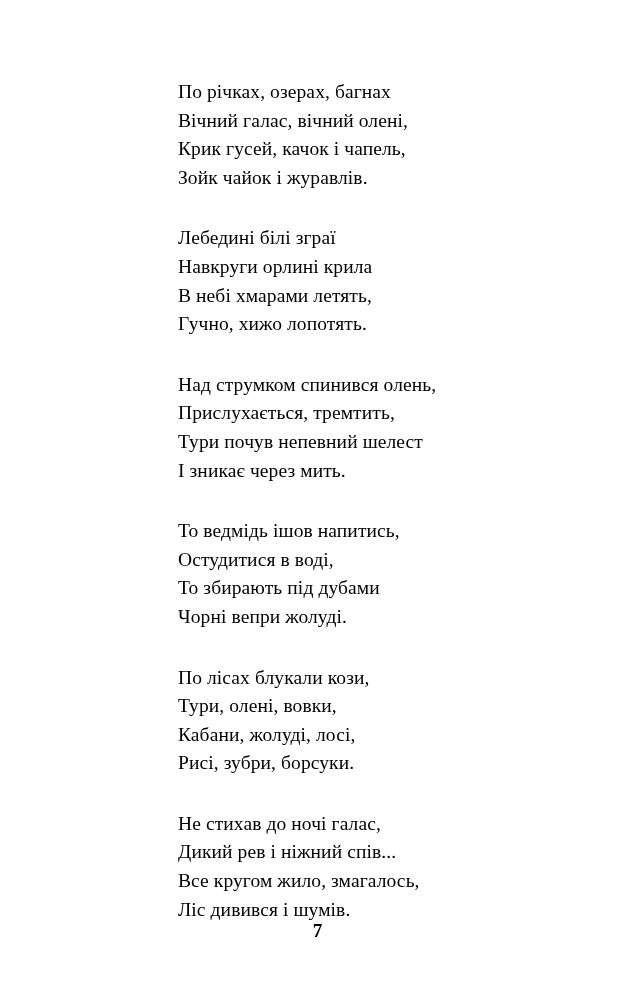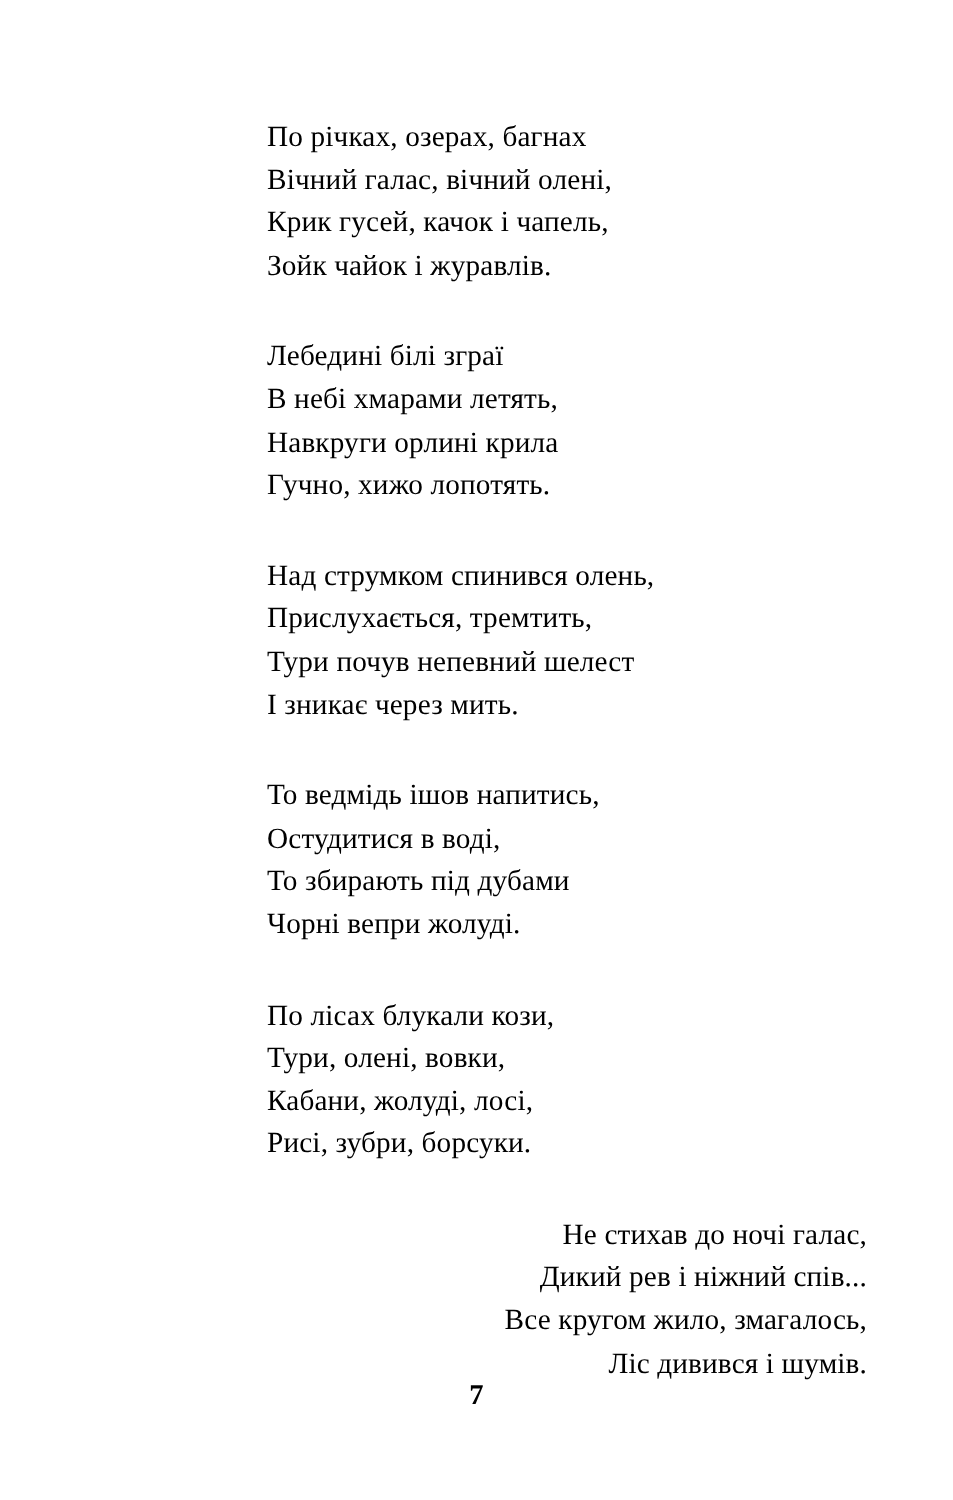--- a/index.html
+++ b/index.html
@@ -27,21 +27,20 @@
     position: absolute;
     left: 178px;
     top: 78px;
     width: 400px;
   }
   .stanza {
     margin: 0 0 32px 0;
   }
   .stanza:last-child {
     margin-bottom: 4px;
-    text-align: right;
   }
   .line {
     font-size: 19.5px;
     line-height: 28.6px;
     white-space: pre;
     letter-spacing: 0.1px;
   }
   .page-number {
     position: absolute;
     left: 0;
@@ -62,22 +61,22 @@
 
     <div class="stanza">
       <div class="line">По річках, озерах, багнах</div>
       <div class="line">Вічний галас, вічний олені,</div>
       <div class="line">Крик гусей, качок і чапель,</div>
       <div class="line">Зойк чайок і журавлів.</div>
     </div>
 
     <div class="stanza">
       <div class="line">Лебедині білі зграї</div>
+      <div class="line">Навкруги орлині крила</div>
       <div class="line">В небі хмарами летять,</div>
-      <div class="line">Навкруги орлині крила</div>
       <div class="line">Гучно, хижо лопотять.</div>
     </div>
 
     <div class="stanza">
       <div class="line">Над струмком спинився олень,</div>
       <div class="line">Прислухається, тремтить,</div>
       <div class="line">Тури почув непевний шелест</div>
       <div class="line">І зникає через мить.</div>
     </div>
 

